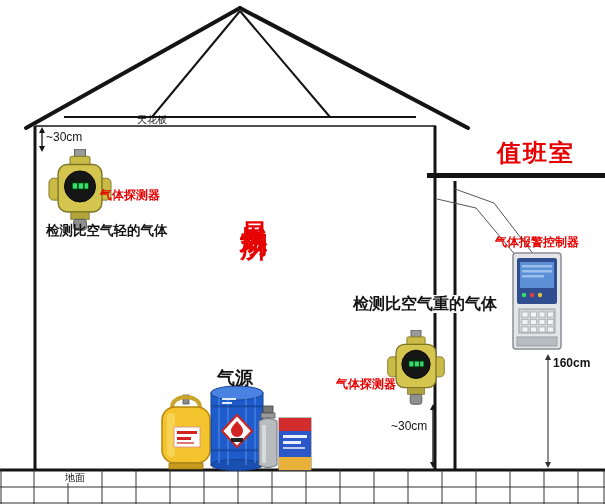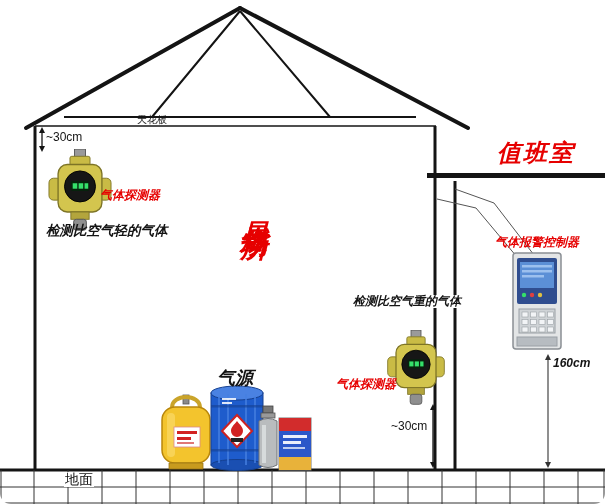--- a/index.html
+++ b/index.html
@@ -1,22 +1,22 @@
 <!DOCTYPE html>
 <html><head>
 <meta charset="utf-8">
 <style>
   * { margin:0; padding:0; box-sizing:border-box; }
   html,body { background:#fff; }
   body { font-family:"Liberation Sans", sans-serif; color:#141414; }
-  .stage { position:relative; width:605px; height:504px; background:#ffffff; overflow:hidden;border-radius:11px; }
+  .stage { position:relative; width:605px; height:504px; background:#ffffff; overflow:hidden; }
   .abs { position:absolute; }
   .lbl { position:absolute; white-space:nowrap; color:#141414; line-height:1.1; }
   .red { color:#e60000; }
-  .bold { font-weight:bold;font-style:italic; }
+  .bold { font-weight:bold; }
   .vertical { writing-mode:vertical-rl; text-orientation:upright; letter-spacing:4px; }
   svg { display:block; }
 </style>
 </head>
 <body>
 
 <div class="stage">
 
   <svg class="abs" style="left:0;top:0" width="605" height="504" viewBox="0 0 605 504">
 
@@ -186,23 +186,23 @@
   <div class="lbl bold" style="left:46px;top:224px;font-size:13.5px">检测比空气轻的气体</div>
 
   <div class="lbl red bold vertical" style="left:238px;top:200px;font-size:27px;height:130px">易燃场所</div>
 
   <div class="lbl red bold" style="left:497px;top:140px;font-size:24px;letter-spacing:2px">值班室</div>
 
   <div class="lbl red bold" style="left:495px;top:236px;font-size:12px;width:100px;">气体报警控制器</div>
 
   <div class="lbl bold" style="left:553px;top:357px;font-size:12px">160cm</div>
 
-  <div class="lbl bold" style="left:351px;top:295px;font-size:12px;background:#fff;padding:0 2px">检测比空气重的气体</div>
+  <div class="lbl bold" style="left:351px;top:295px;font-size:16px;background:#fff;padding:0 2px">检测比空气重的气体</div>
 
   <div class="lbl red bold" style="left:336px;top:378px;font-size:12px">气体探测器</div>
 
   <div class="lbl" style="left:390px;top:420px;font-size:12px;background:#fff;padding:0 1px">~30cm</div>
 
   <div class="lbl bold" style="left:217px;top:369px;font-size:18px">气源</div>
 
-  <div class="lbl" style="left:64px;top:472px;font-size:14px;background:#fff;padding:0 1px">地面</div>
+  <div class="lbl" style="left:64px;top:472px;font-size:10px;background:#fff;padding:0 1px">地面</div>
 
 </div>
 
 </body></html>

